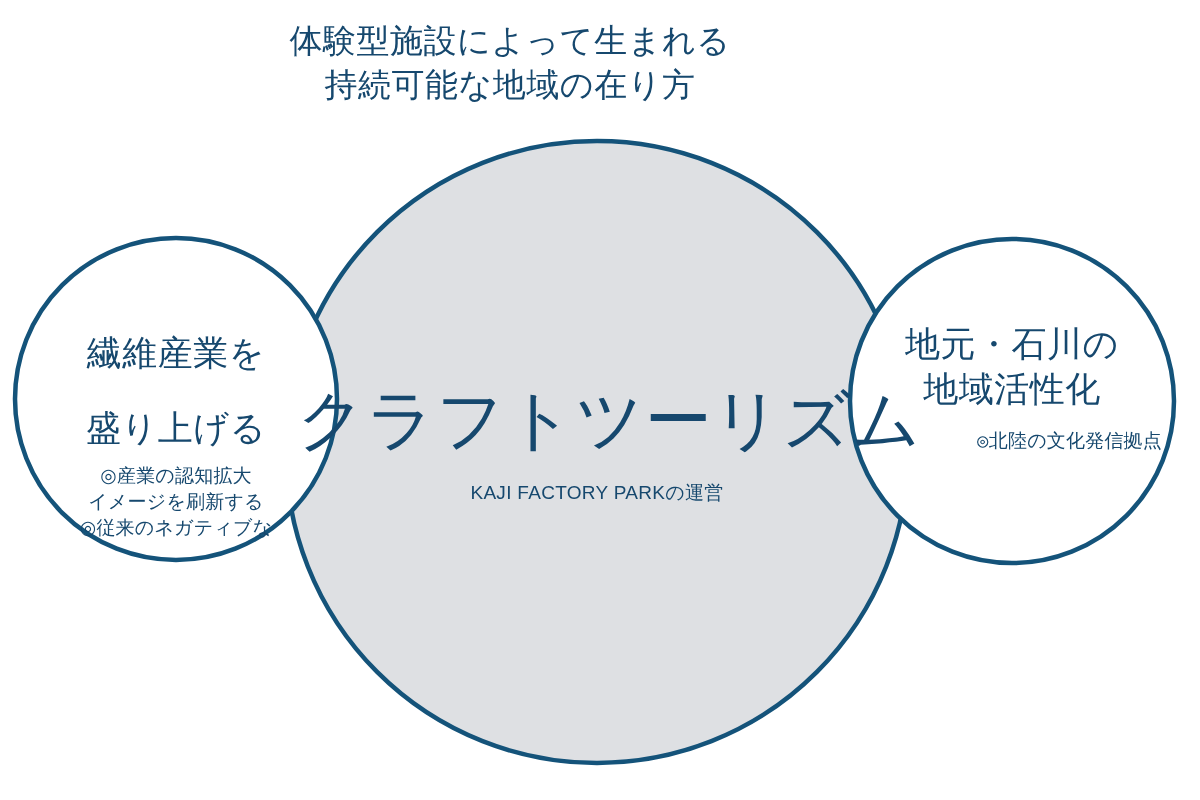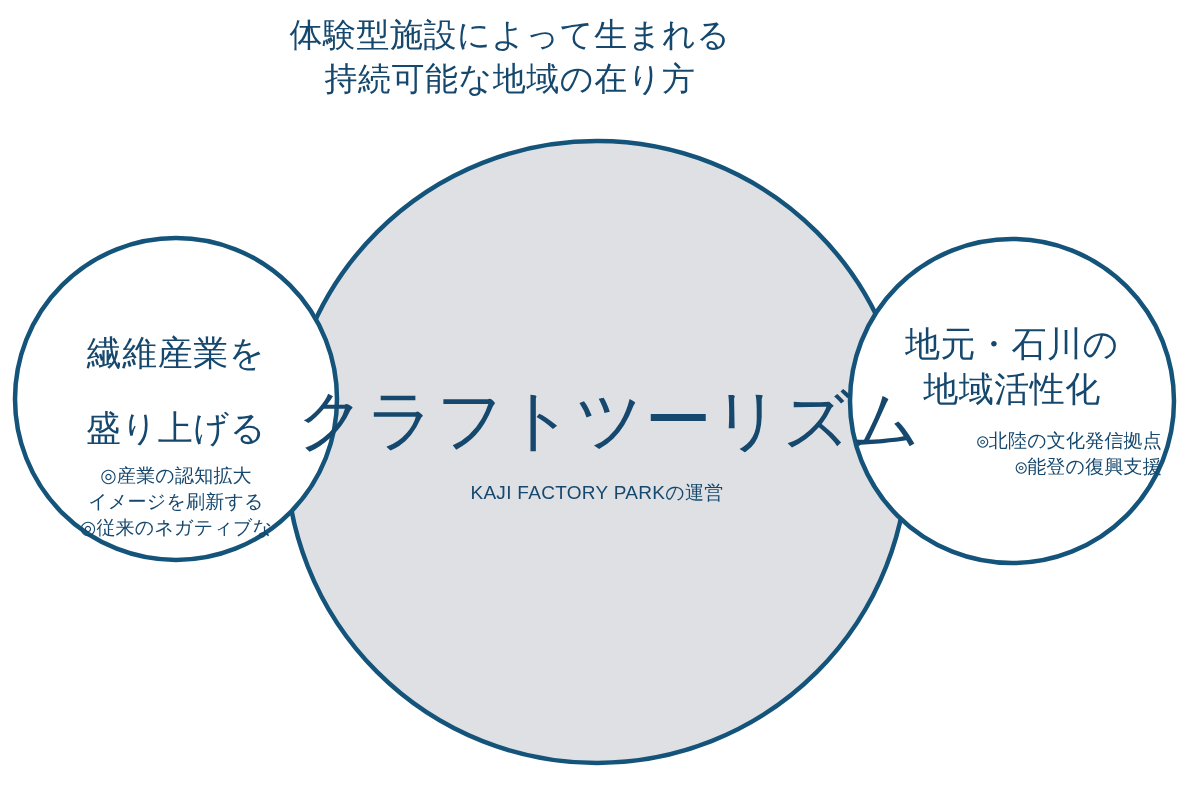--- a/index.html
+++ b/index.html
@@ -18,21 +18,21 @@
     position: relative;
     width: 1200px;
     height: 800px;
     background: #ffffff;
   }
 
   
   .headline {
     position: absolute;
     left: 0;
-    top: 13px;
+    top: 19px;
     width: 1020px;
     text-align: center;
     line-height: 1.32;
     letter-spacing: 0.5px;
   }
   .headline .hl-line {
     display: block;
     font-size: 33px;
     color: #16486e;
     font-weight: 400;
@@ -157,17 +157,16 @@
       <span>イメージを刷新する</span>
       <span>◎従来のネガティブな</span>
     </span>
   </div>
 
   <div class="circle-text" id="right-text">
     <span class="big">地元・石川の</span>
     <span class="big">地域活性化</span>
     <span class="bullets">
       <span>◎北陸の文化発信拠点</span>
-      <span>◎能登の復興支援</span>
     </span>
   </div>
 
 </div>
 
 </body></html>

